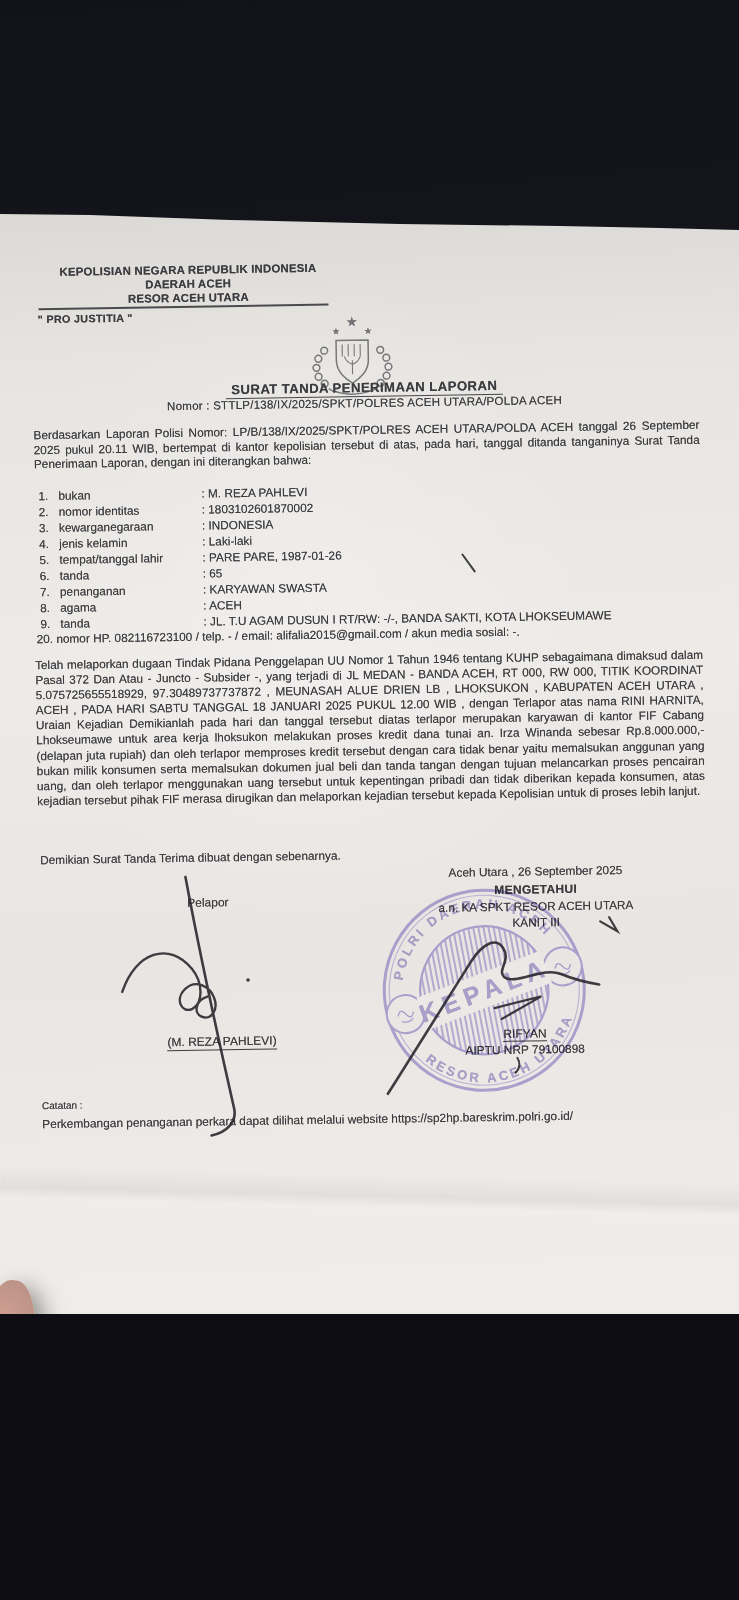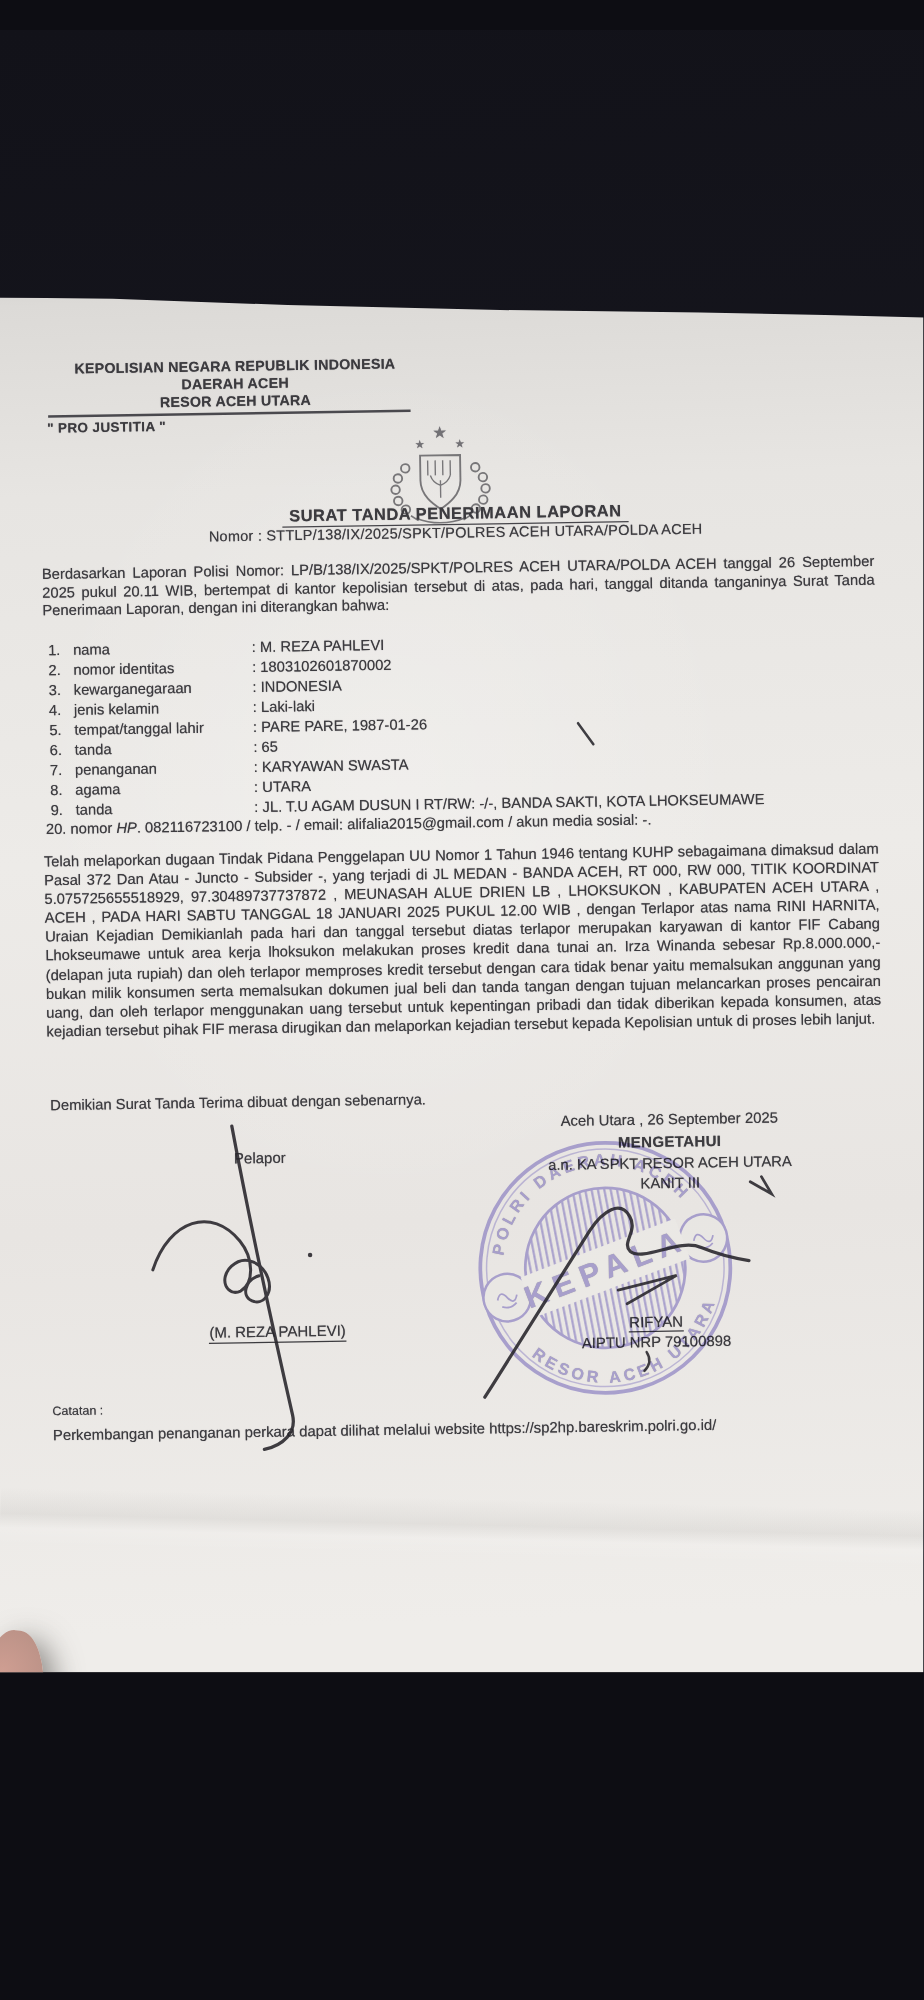--- a/index.html
+++ b/index.html
@@ -1,17 +1,17 @@
 <!DOCTYPE html>
 <html><head>
 <meta charset="utf-8">
 <style>
   html,body{margin:0;padding:0;background:#0d0d13;}
   .stage{position:relative;width:739px;height:1314px;overflow:hidden;
-         font-family:"Liberation Sans",sans-serif;background:#15151d;margin-top:24px;}
+         font-family:"Liberation Sans",sans-serif;background:#15151d;}
 
   
   .bg-top{position:absolute;inset:0;background:linear-gradient(175deg,#121219 0%,#16161e 40%,#1a1a22 70%,#14141b 100%);}
   .floor{position:absolute;inset:0;background:#c9c0ac;
          clip-path:polygon(200px 1600px,680px 1488px,739px 1470px,739px 1600px);}
   .shoe{position:absolute;left:248px;top:1546px;width:410px;height:130px;background:#1b1f2e;
         border-radius:50%;transform:rotate(-7deg);}
   .sole{position:absolute;left:300px;top:1568px;width:330px;height:90px;border:0;
         border-top:7px solid #e9e7e3;border-radius:50%;transform:rotate(-9deg);}
   .red-thing{position:absolute;left:378px;top:1584px;width:42px;height:40px;border-radius:50%;
@@ -43,21 +43,21 @@
   .nomor{left:0px;top:396px;width:739px;text-align:center;font-size:11.6px;letter-spacing:.2px;}
   .para{text-align:justify;font-size:11.8px;line-height:14.7px;}
   .intro{left:38px;top:423px;width:666px;}
   .body-par{left:36px;top:653px;width:668px;line-height:15.1px;}
   .closing{left:38px;top:848px;font-size:11.8px;}
   .row{position:absolute;left:42px;width:670px;font-size:11.8px;}
   .row .num{position:absolute;left:0px;}
   .row .lbl{position:absolute;left:20px;}
   .row .val{position:absolute;left:163px;white-space:nowrap;}
   .row10{position:absolute;left:38px;top:627px;font-size:11.8px;white-space:nowrap;}
-  .it{font-style:italic;}
+  .it{}
   .date-line{left:418px;top:867px;width:230px;text-align:center;font-size:11.9px;}
   .ack1{left:418px;top:885px;width:230px;text-align:center;font-weight:bold;font-size:12px;letter-spacing:.3px;}
   .ack2{left:404px;top:902px;width:258px;text-align:center;font-size:11.8px;}
   .ack3{left:418px;top:918px;width:230px;text-align:center;font-size:11.8px;}
   .pelapor{left:150px;top:893px;width:110px;text-align:center;font-size:12px;}
   .lname{left:112px;top:1032px;width:210px;text-align:center;font-size:12px;}
   .lname span{border-bottom:1.4px solid #3c3b3f;padding-bottom:1px;}
   .rname{left:430px;top:1029px;width:180px;text-align:center;font-size:12px;}
   .rname span{border-bottom:1.2px solid #3c3b3f;padding-bottom:0;}
   .rrank{left:420px;top:1045px;width:200px;text-align:center;font-size:11.9px;}
@@ -127,21 +127,21 @@
 
     <div class="abs title-wrap">
       <span class="title-line">SURAT TANDA PENERIMAAN LAPORAN</span>
     </div>
     <div class="abs nomor">Nomor : STTLP/138/IX/2025/SPKT/POLRES ACEH UTARA/POLDA ACEH</div>
 
     <div class="abs para intro">Berdasarkan Laporan Polisi Nomor: LP/B/138/IX/2025/SPKT/POLRES ACEH UTARA/POLDA ACEH tanggal 26 September 2025 pukul 20.11 WIB, bertempat di kantor kepolisian tersebut di atas, pada hari, tanggal ditanda tanganinya Surat Tanda Penerimaan Laporan, dengan ini diterangkan bahwa:</div>
 
     <div class="row" style="top:484px">
       <span class="num">1.</span>
-        <span class="lbl">nama</span>
+        <span class="lbl">bukan</span>
         <span class="val">: M. REZA PAHLEVI</span>
       </div>
     <div class="row" style="top:500px">
       <span class="num">2.</span>
         <span class="lbl">nomor identitas</span>
         <span class="val">: 1803102601870002</span>
       </div>
     <div class="row" style="top:516px">
       <span class="num">3.</span>
         <span class="lbl">kewarganegaraan</span>
@@ -163,21 +163,21 @@
         <span class="val">: 65</span>
       </div>
     <div class="row" style="top:580px">
       <span class="num">7.</span>
         <span class="lbl">penanganan</span>
         <span class="val">: KARYAWAN SWASTA</span>
       </div>
     <div class="row" style="top:596px">
       <span class="num">8.</span>
         <span class="lbl">agama</span>
-        <span class="val">: UTARA</span>
+        <span class="val">: ACEH</span>
       </div>
     <div class="row" style="top:612px">
       <span class="num">9.</span>
         <span class="lbl">tanda</span>
         <span class="val">: JL. T.U AGAM DUSUN I RT/RW: -/-, BANDA SAKTI, KOTA LHOKSEUMAWE</span>
       </div>
     <div class="row10">
       <span>20. nomor </span><span class="it">HP</span><span>. 082116723100 / telp. - / email: alifalia2015@gmail.com / akun media sosial: -.</span>
     </div>
 

